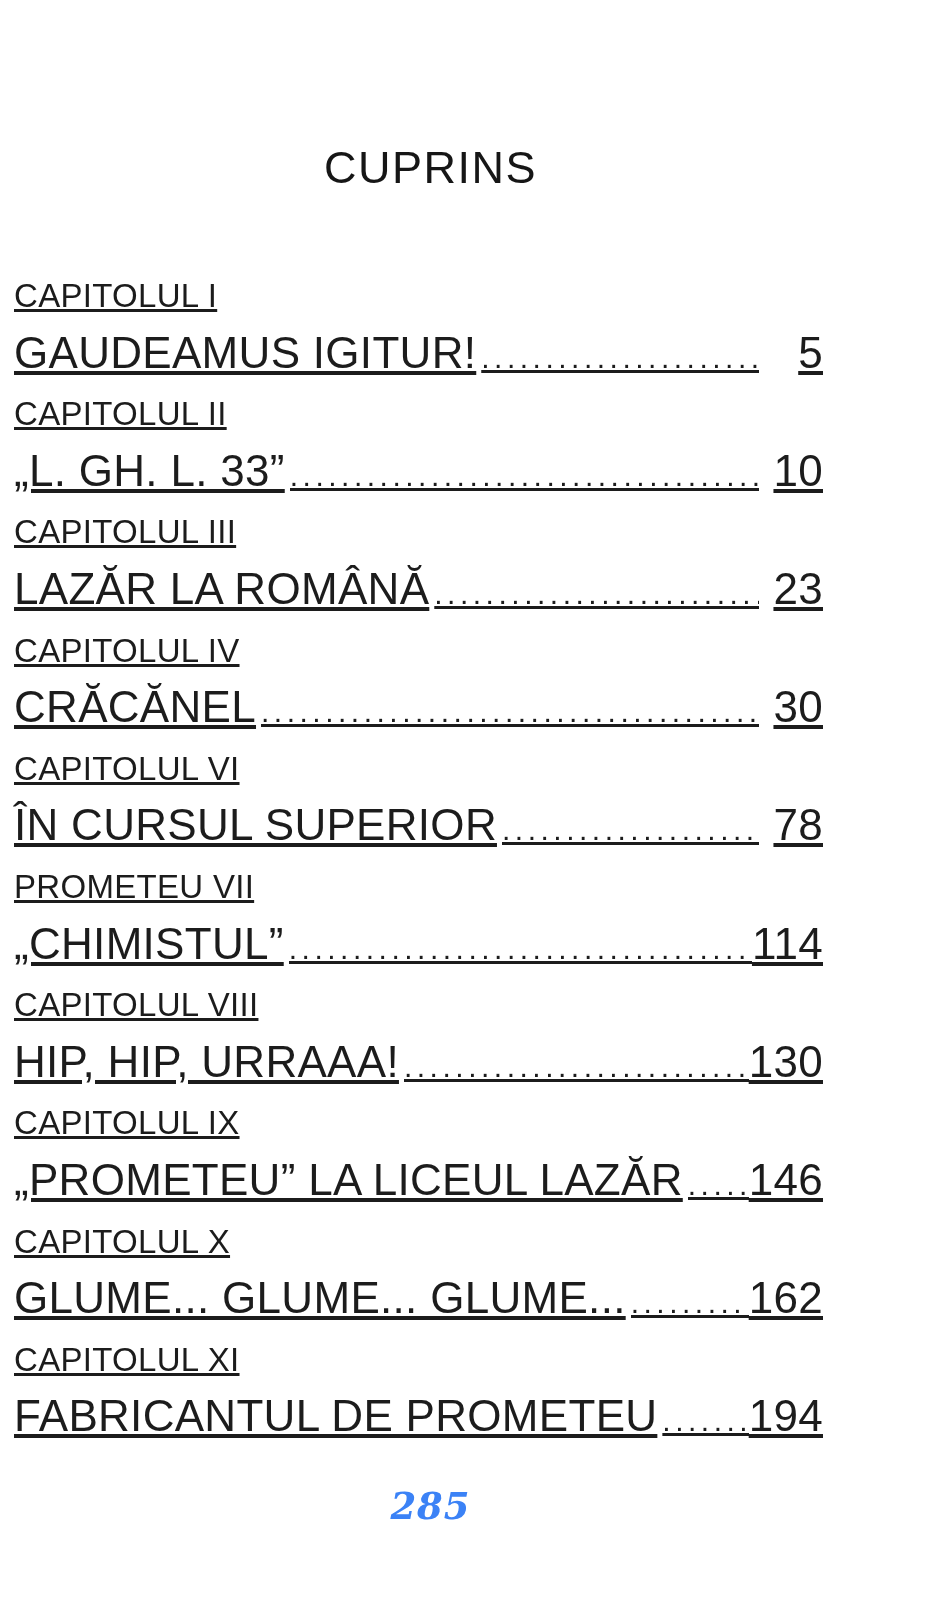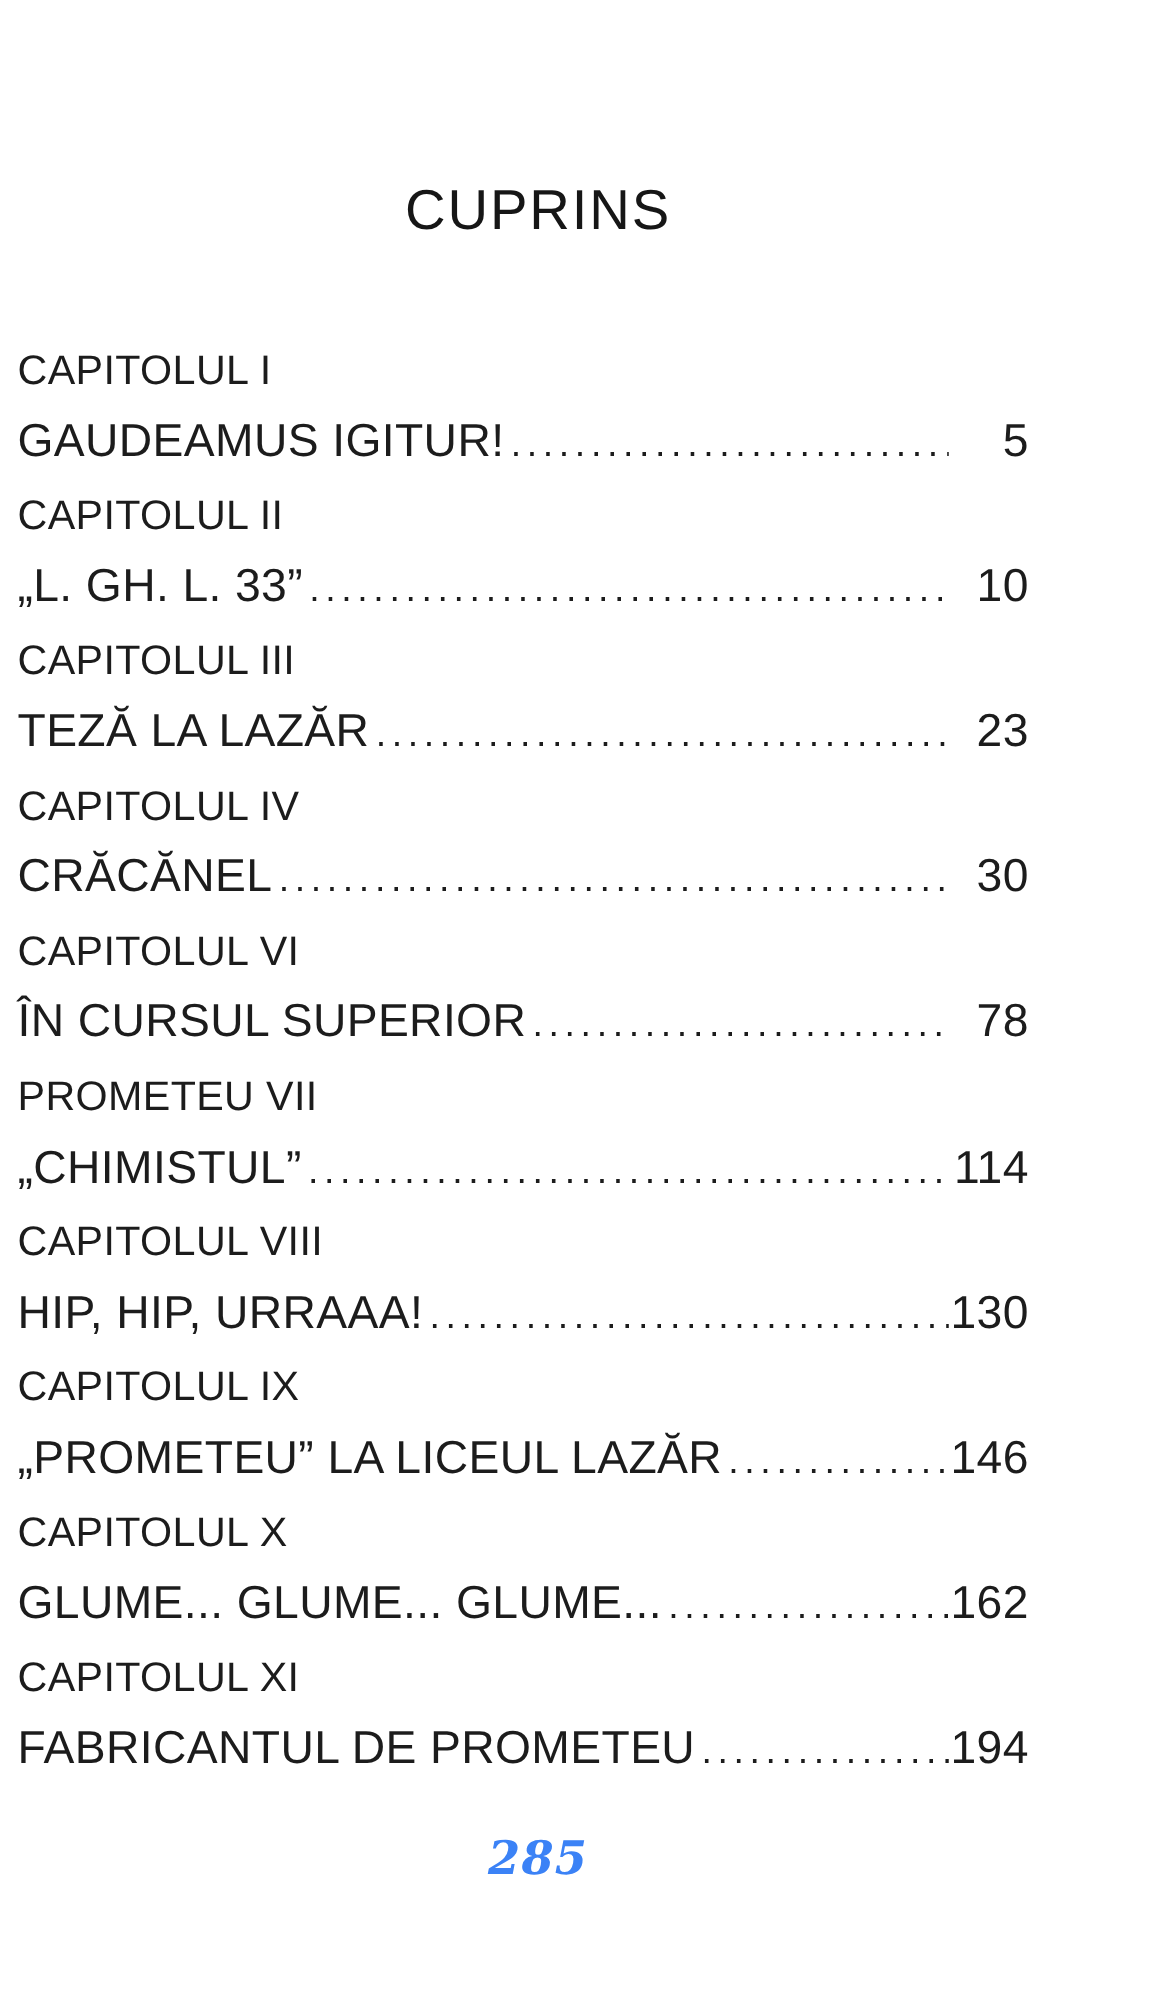--- a/index.html
+++ b/index.html
@@ -32,33 +32,34 @@
     line-height: 52px;
     color: #161616;
   }
   .toc {
     margin-top: 74px;
     padding-left: 14px;
     padding-right: 38px;
   }
   .toc-entry {
     margin: 0;
+    text-decoration: underline;
   }
   .chapter-line {
     font-size: 33px;
     font-weight: 400;
     line-height: 56.6px;
     letter-spacing: 0.3px;
     white-space: nowrap;
     color: #1c1c1c;
   }
   .title-line {
     display: flex;
     align-items: baseline;
-    font-size: 37px;
+    font-size: 44px;
     line-height: 56.6px;
     letter-spacing: 0.3px;
     color: #1c1c1c;
   }
   .entry-title {
     flex: 0 0 auto;
     white-space: nowrap;
   }
   .dot-leader {
     flex: 1 1 auto;
@@ -110,21 +111,21 @@
     <div class="title-line">
       <span class="entry-title">„L. GH. L. 33”</span>
       <span class="dot-leader"></span>
       <span class="page-num">10</span>
     </div>
   </div>
 
   <div class="toc-entry">
     <div class="chapter-line">CAPITOLUL III</div>
     <div class="title-line">
-      <span class="entry-title">TEZĂ LA LAZĂR</span>
+      <span class="entry-title">LAZĂR LA ROMÂNĂ</span>
       <span class="dot-leader"></span>
       <span class="page-num">23</span>
     </div>
   </div>
 
   <div class="toc-entry">
     <div class="chapter-line">CAPITOLUL IV</div>
     <div class="title-line">
       <span class="entry-title">CRĂCĂNEL</span>
       <span class="dot-leader"></span>

